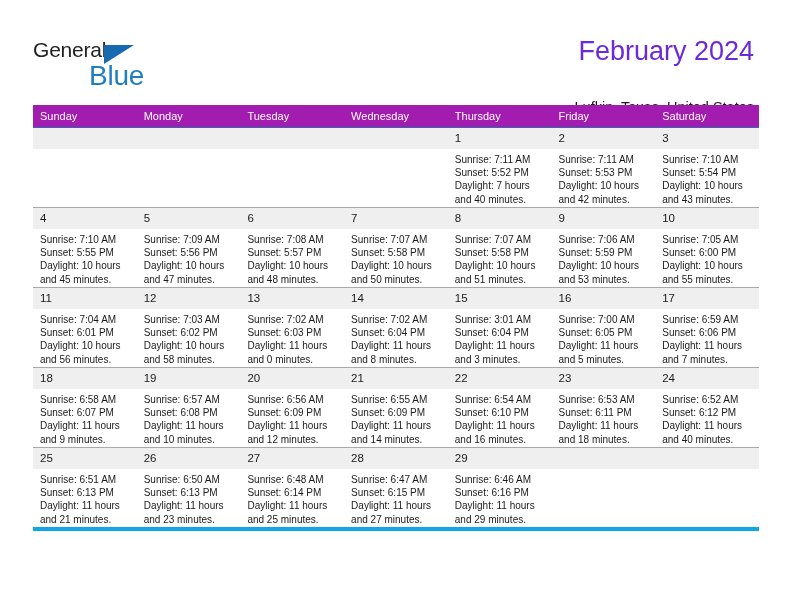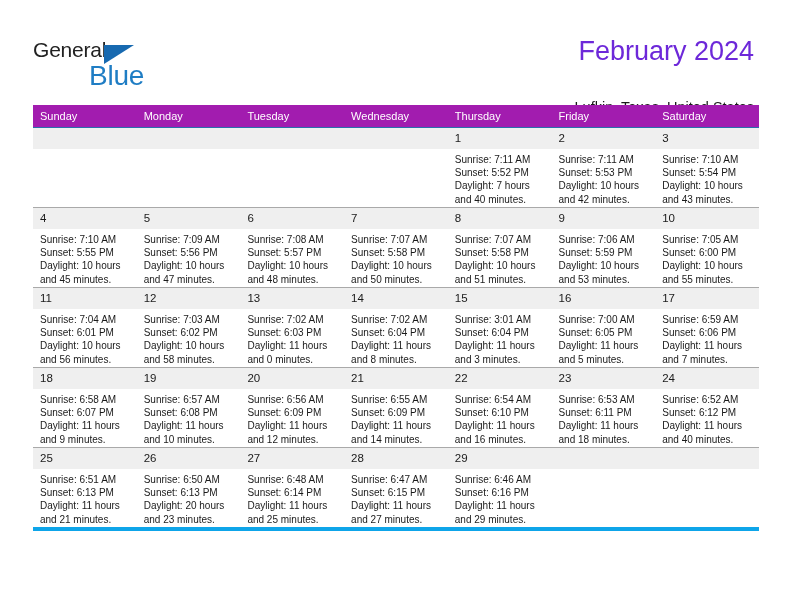--- a/index.html
+++ b/index.html
@@ -392,21 +392,21 @@
               <div>Sunrise: 6:51 AM</div>
               <div>Sunset: 6:13 PM</div>
               <div class="dl">Daylight: 11 hours and 21 minutes.</div>
             </div>
           </td>
           <td>
             <span class="daynum">26</span>
             <div class="details">
               <div>Sunrise: 6:50 AM</div>
               <div>Sunset: 6:13 PM</div>
-              <div class="dl">Daylight: 20 hours and 23 minutes.</div>
+              <div class="dl">Daylight: 11 hours and 23 minutes.</div>
             </div>
           </td>
           <td>
             <span class="daynum">27</span>
             <div class="details">
               <div>Sunrise: 6:48 AM</div>
               <div>Sunset: 6:14 PM</div>
               <div class="dl">Daylight: 11 hours and 25 minutes.</div>
             </div>
           </td>

